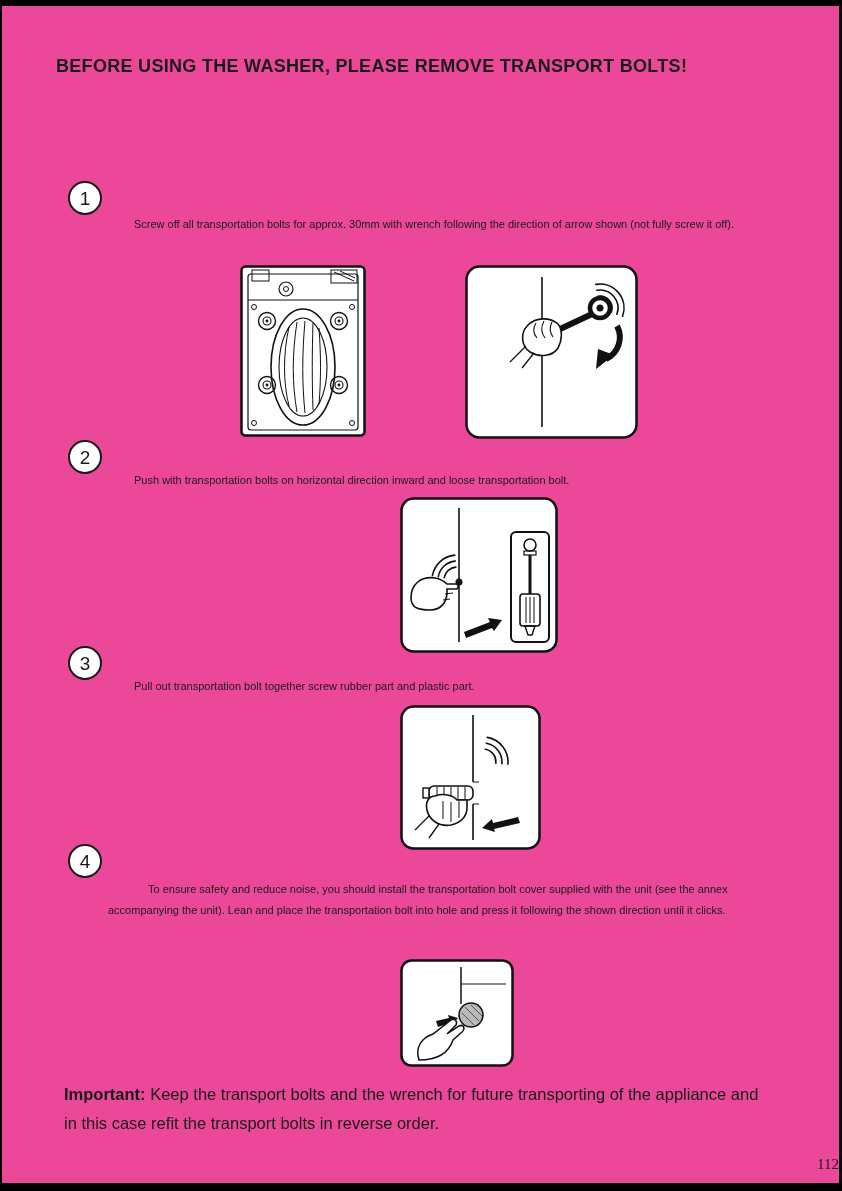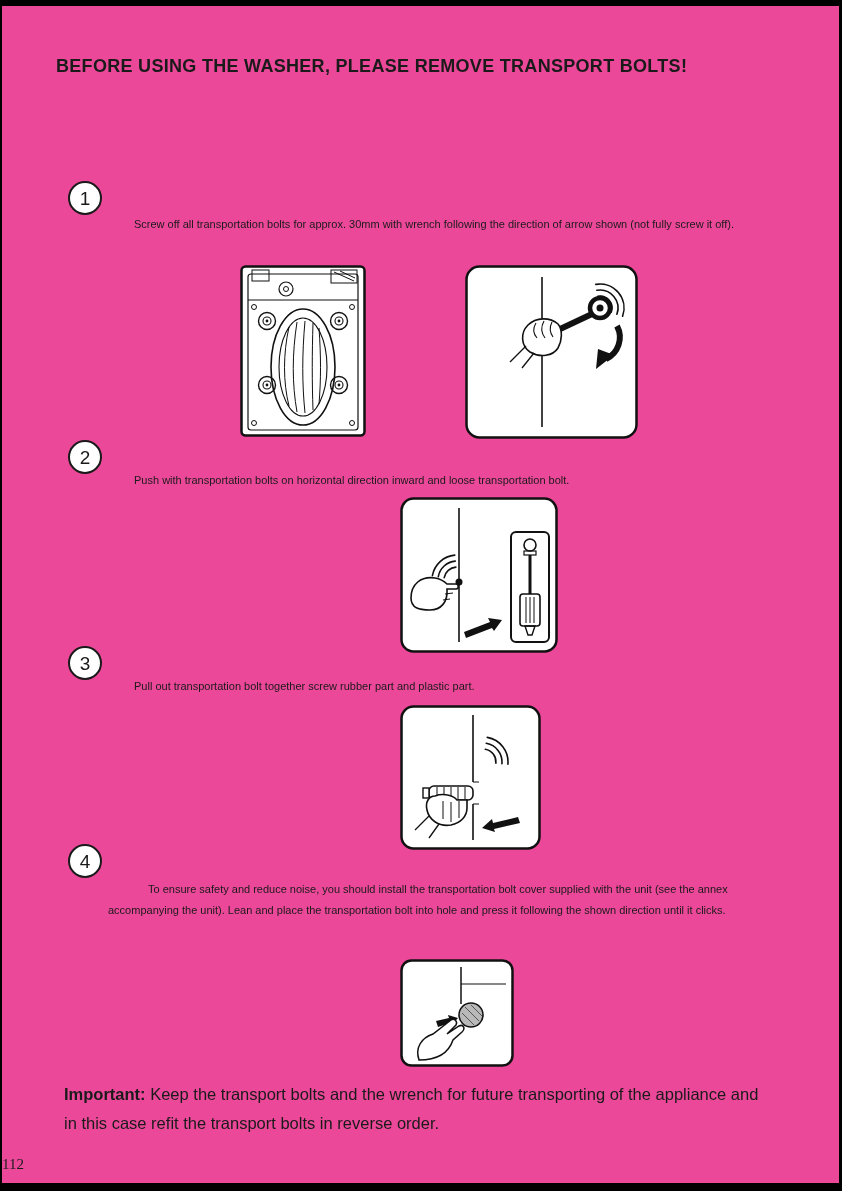--- a/index.html
+++ b/index.html
@@ -35,21 +35,21 @@
   .fig { position:absolute; }
   .fig svg { display:block; }
   .arc { fill:none; stroke:#111; stroke-width:1.6; stroke-linecap:round; }
   .ln  { stroke:#111; fill:none; }
   .important {
     position:absolute; left:62px; top:1074px; width:700px;
     font-size:16.5px; line-height:29px; margin:0;
   }
   .pageno {
     position:absolute; left:0; top:1150px; width:100%;
-    text-align:left; font-size:15px;
+    text-align:right; font-size:15px;
     font-family:"Liberation Serif", serif;
   }
 </style>
 </head>
 <body>
 
 <div class="page">
 
   <h1 class="title">BEFORE USING THE WASHER, PLEASE REMOVE TRANSPORT BOLTS!</h1>
 

